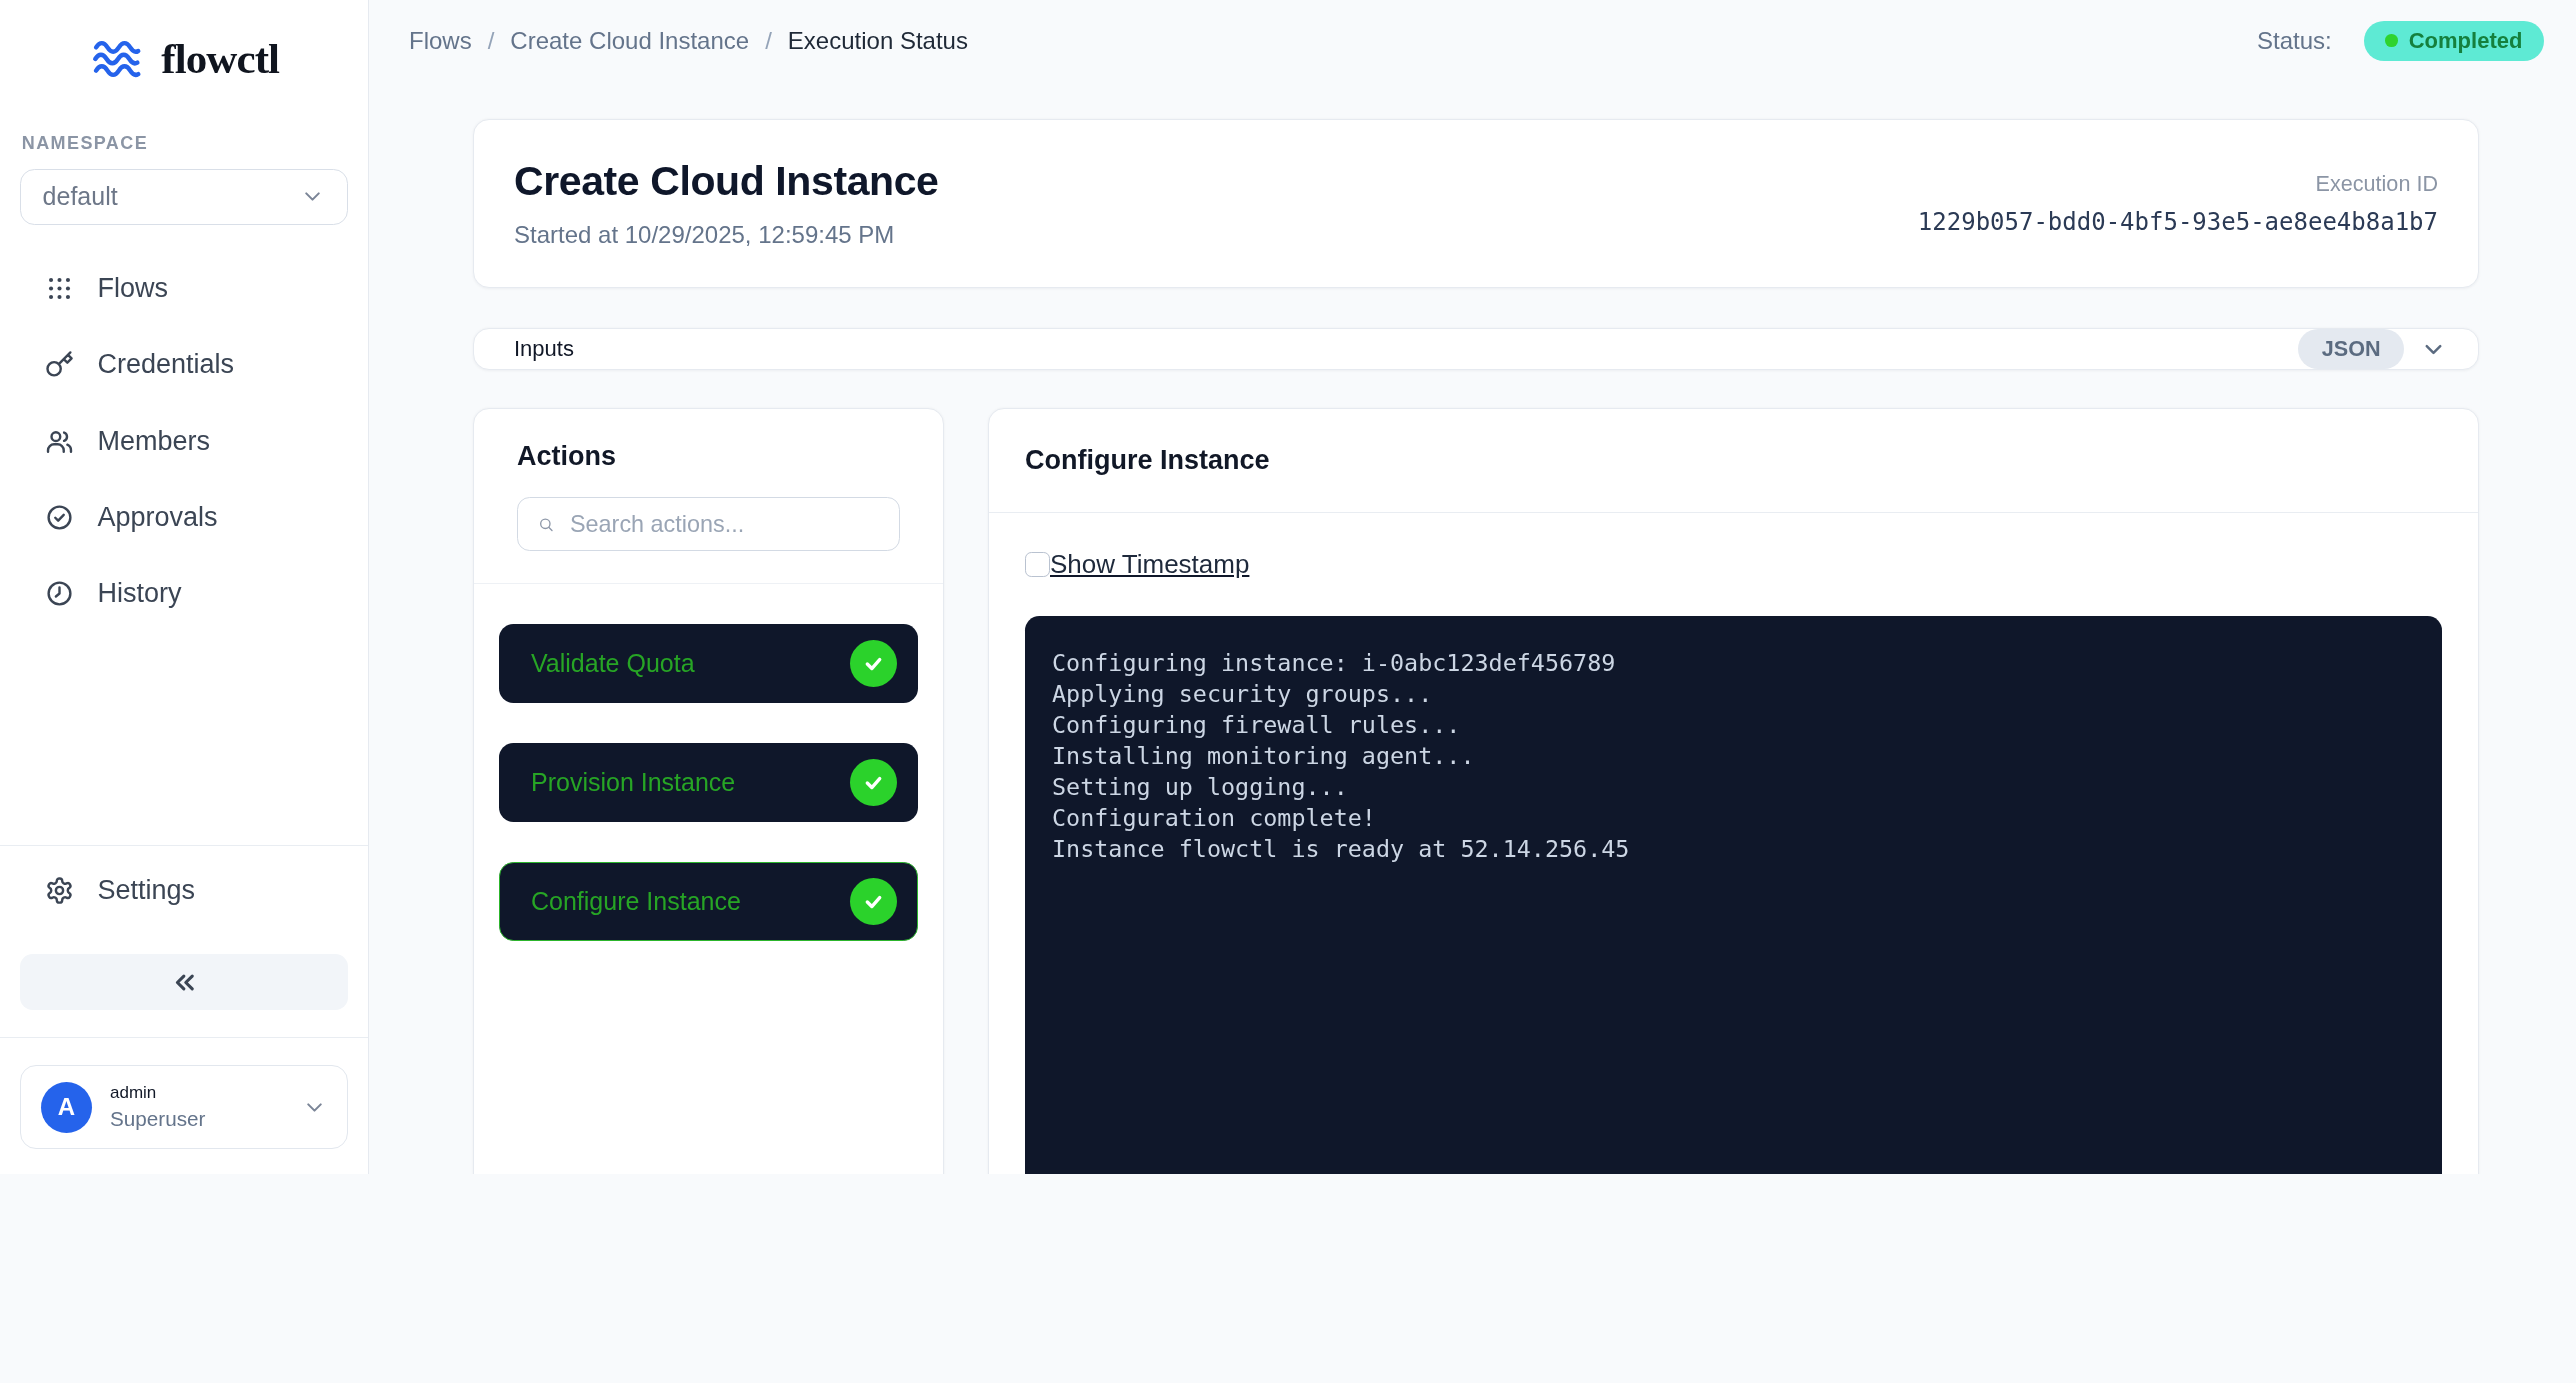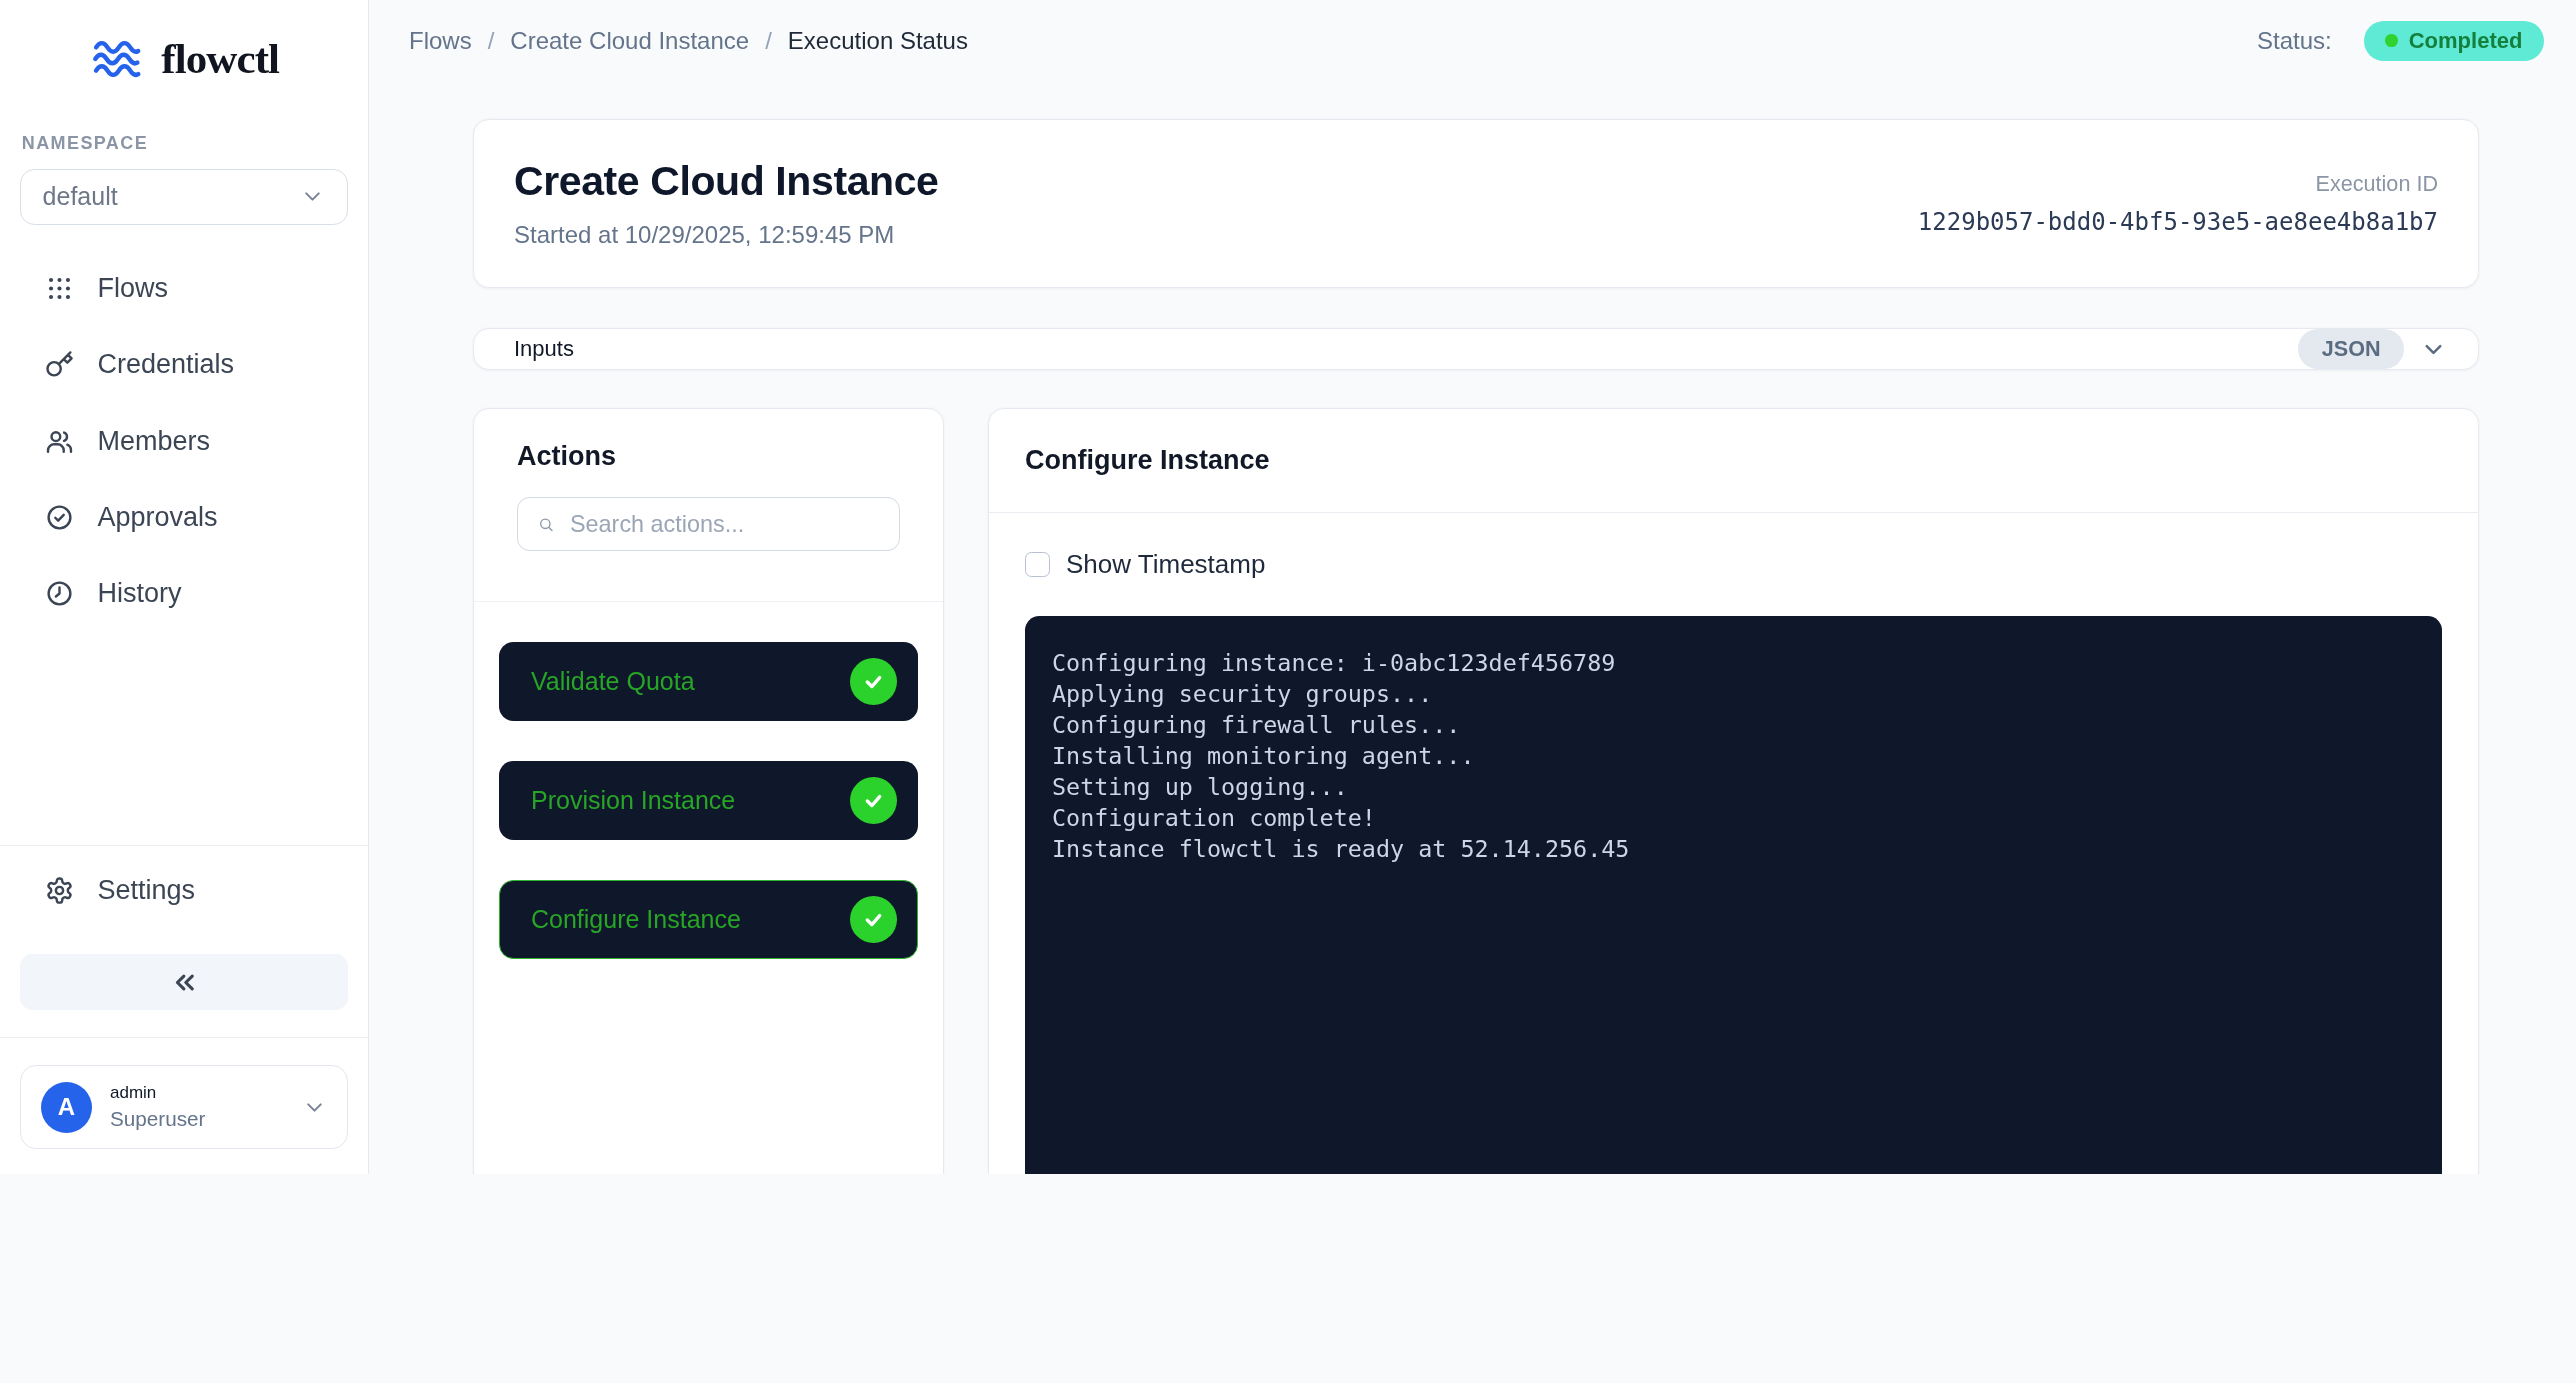--- a/index.html
+++ b/index.html
@@ -83,21 +83,21 @@
   .inputs-right { display:flex; align-items:center; gap:16px; }
   .json-pill {
     height:40px; padding:0 23.4px; border-radius:898px; background:#e4e9f0;
     display:flex; align-items:center; font-size:21.6px; font-weight:600; color:#5b6b80; cursor:pointer;
   }
   .inputs-chevron { cursor:pointer; display:flex; }
 
   .panels { margin-top:38px; display:flex; gap:44px; align-items:flex-start; flex:1; }
 
   .actions-panel { width:471px; min-width:471px; height:1034px; border-radius:16px 16px 0 0; display:flex; flex-direction:column; }
-  .actions-header { padding:32px 43px 50px; border-bottom:0.9px solid #eef1f5; }
+  .actions-header { padding:32px 43px 32px; border-bottom:0.9px solid #eef1f5; }
   .actions-title { font-size:27px; font-weight:700; color:#111827; }
   .search-box {
     margin-top:25px; height:54px; border:0.9px solid #d3dae4; border-radius:12.6px;
     display:flex; align-items:center; gap:16px; padding:0 20px; background:#fff;
   }
   .search-input { flex:1; border:none; outline:none; background:transparent; font-size:23.4px; color:#334155; font-family:inherit; }
   .search-input::placeholder { color:#9aa5b5; }
   .actions-list { padding:40px 25px; display:flex; flex-direction:column; gap:40px; }
   .action-item {
     height:79px; border-radius:14.4px; background:#0f172a;
@@ -105,21 +105,21 @@
     padding:0 20px 0 31px; font-size:25px; font-weight:500; color:#27a525;
     border:1.8px solid transparent; cursor:pointer;
   }
   .action-item.selected { border-color:#2cb52c; }
   .check-circle { width:47px; height:47px; border-radius:50%; background:#2bd22b; display:flex; align-items:center; justify-content:center; }
 
   .detail-panel { flex:1; height:1034px; border-radius:16px 16px 0 0; display:flex; flex-direction:column; }
   .detail-header { height:104px; min-height:104px; border-bottom:0.9px solid #e9edf2; display:flex; align-items:center; padding:0 36px; }
   .detail-title { font-size:27px; font-weight:700; color:#111827; }
   .detail-body { padding:36px; display:flex; flex-direction:column; }
-  .ts-row { display:flex; align-items:center; gap:16px; }
+  .ts-row { display:flex; align-items:center; gap:0;text-decoration:underline; }
   .ts-checkbox {
     appearance:none; width:25px; height:25px; border:1.8px solid #b9c2d0; border-radius:6.3px;
     background:#fff; cursor:pointer; flex:none;
   }
   .ts-label { font-size:26px; color:#1e293b; cursor:default; }
   .terminal {
     margin-top:36px; height:773px; background:#0f172a; border-radius:14.4px;
     padding:32px 27px; overflow:hidden;
     font-family:"DejaVu Sans Mono","Liberation Mono",monospace;
     font-size:23.4px; line-height:31px; color:#ccd6e4;

